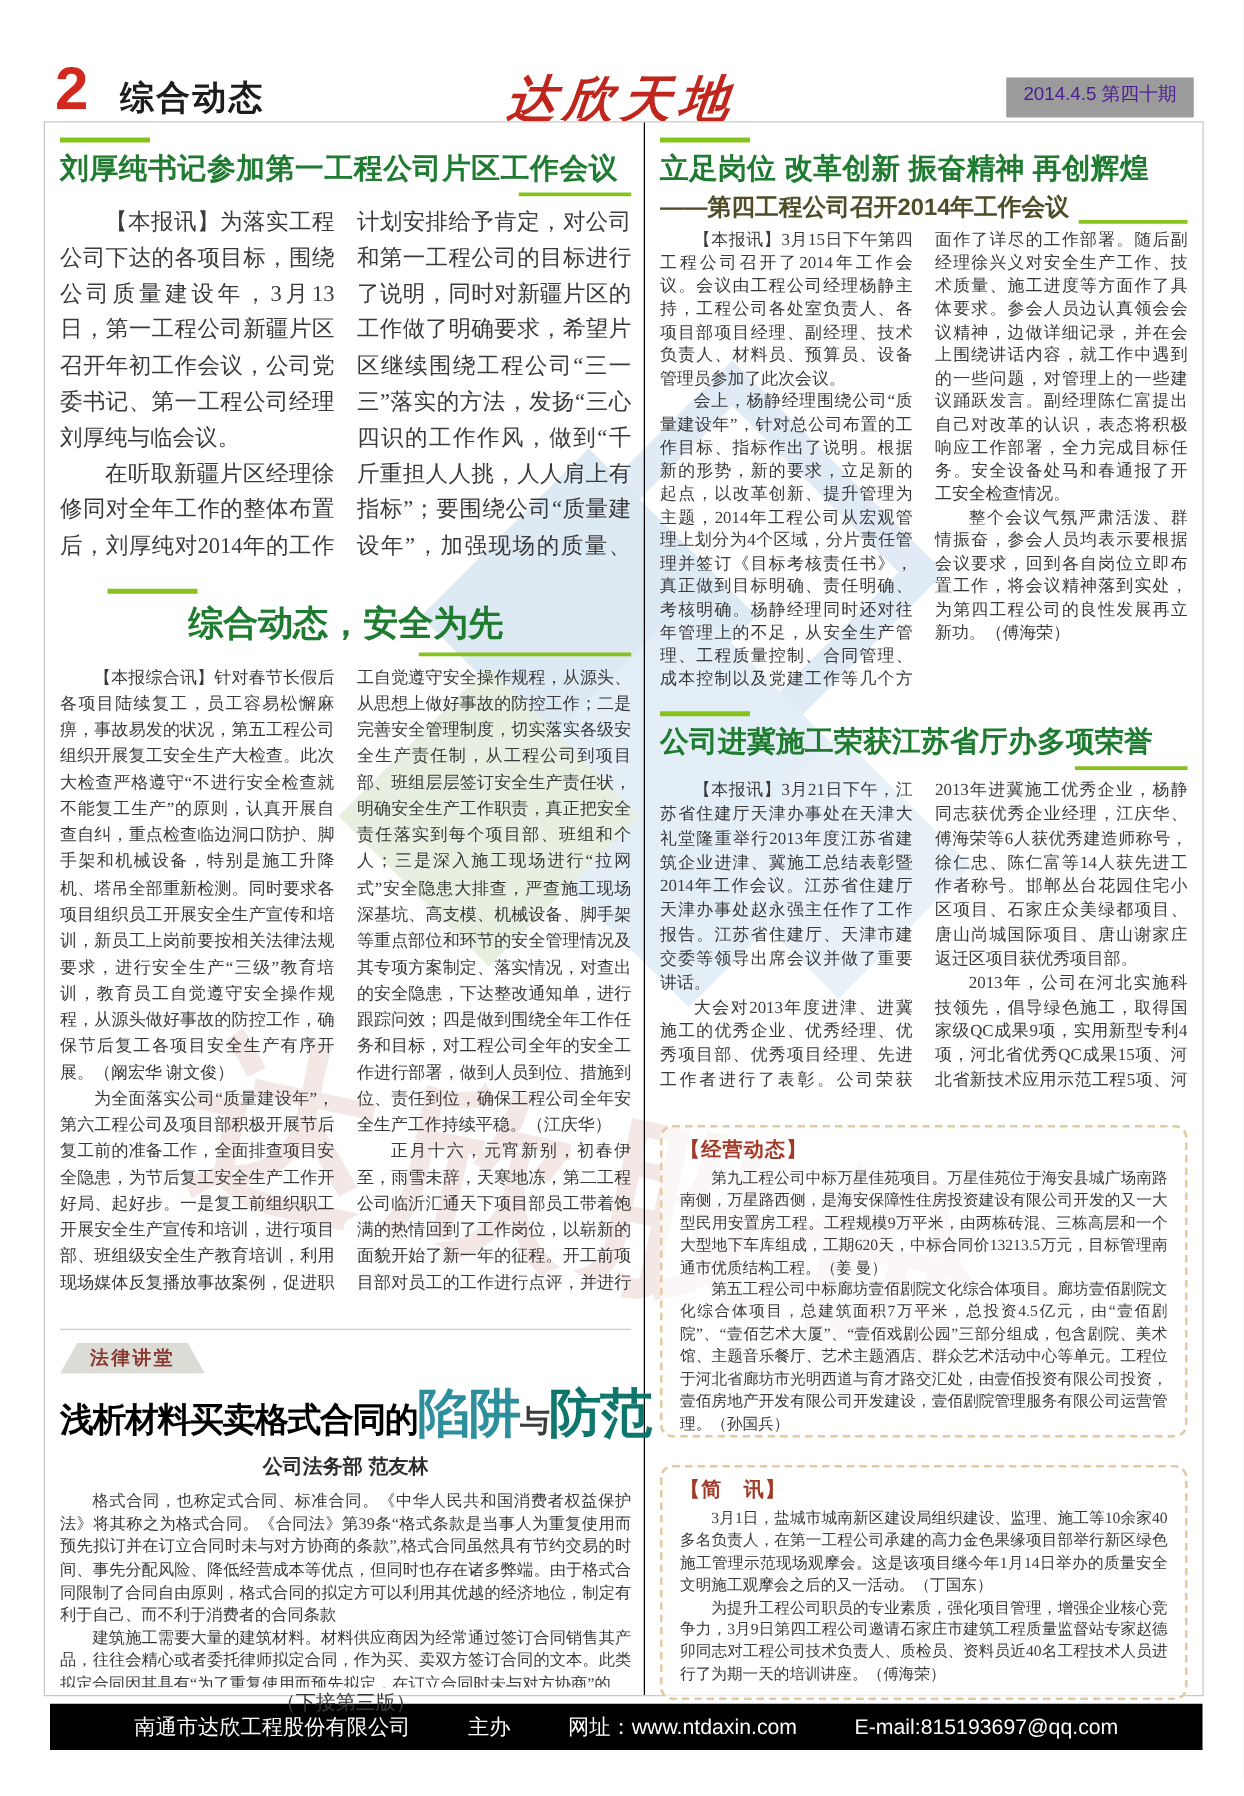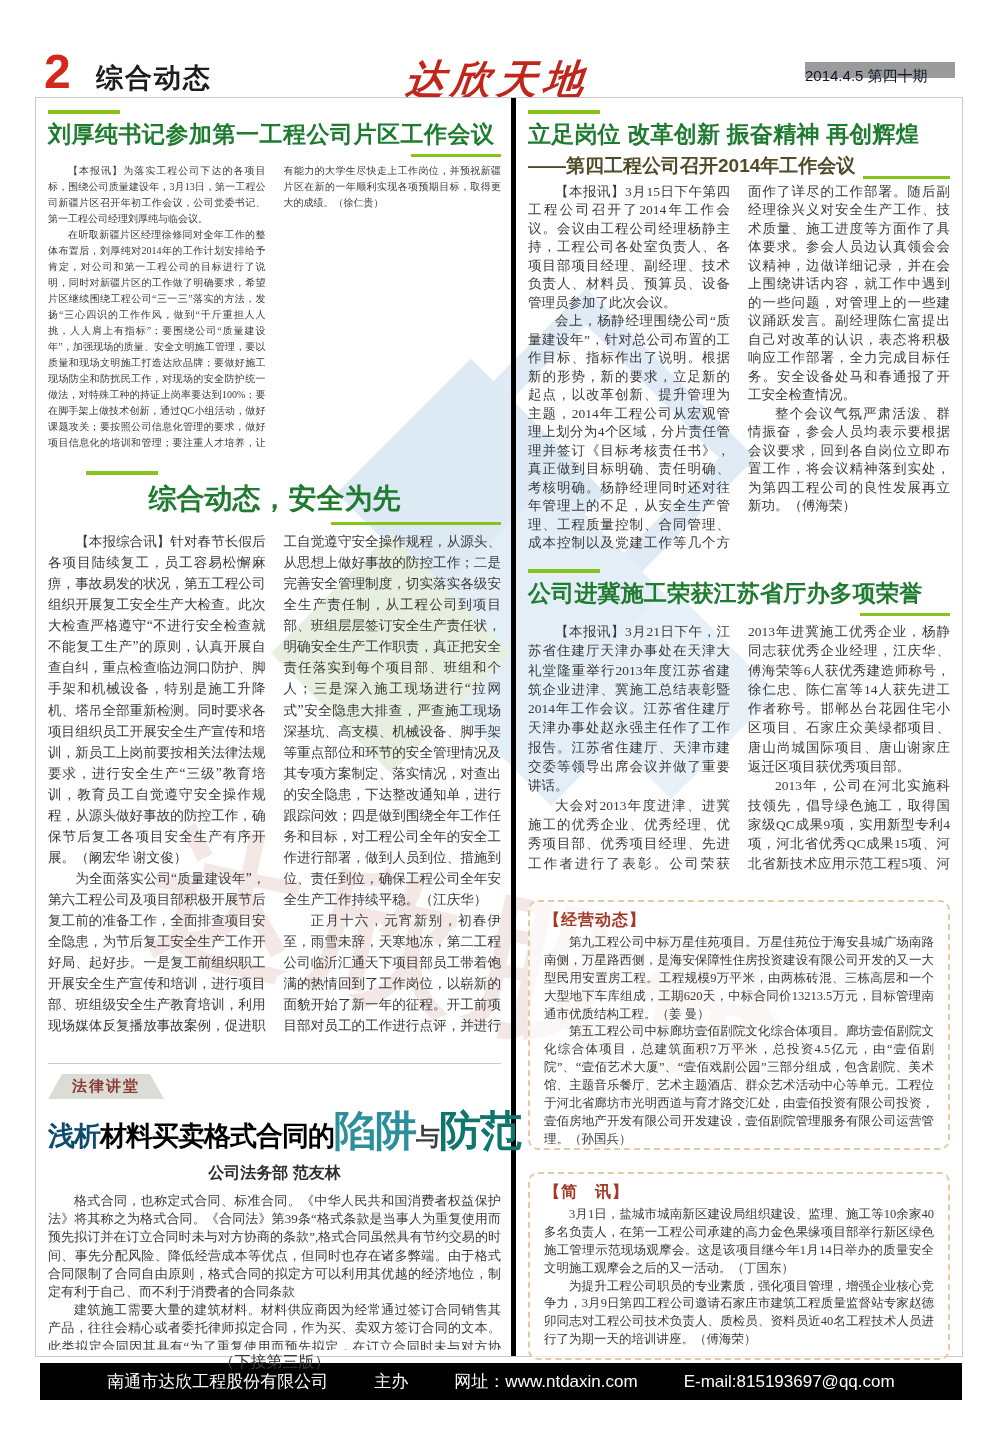--- a/index.html
+++ b/index.html
@@ -9,27 +9,27 @@
   .sans{font-family:"Liberation Sans","DejaVu Sans",sans-serif}
 
   
   .pagenum{position:absolute;left:44px;top:48px;font-size:48px;line-height:1;font-weight:bold;
            color:#d2281e;font-family:"Liberation Sans",sans-serif}
   .section-name{position:absolute;left:96px;top:60px;font-size:27px;font-weight:bold;color:#1d1d1d;
            font-family:"Liberation Sans",sans-serif;letter-spacing:2px}
   .masthead{position:absolute;left:0;right:0;top:52px;text-align:center;font-size:40px;font-weight:bold;
            color:#c0261c;font-style:italic;font-family:"DejaVu Serif","Liberation Serif",serif;
            letter-spacing:6px;transform:skewX(-6deg)}
-  .issue-box{position:absolute;right:40px;top:62px;width:150px;height:16px;background:#9b9b9b;
-           color:#0f172a;font-size:15px;line-height:28px;
+  .issue-box{position:absolute;right:40px;top:62px;width:150px;height:32px;background:#9b9b9b;
+           color:#4c1d95;font-size:15px;text-align:center;line-height:28px;
            font-family:"Liberation Sans",sans-serif}
 
   
   .main{position:absolute;left:35px;top:97px;width:928px;height:1260px;border:1px solid #c9c9c9;background:#fff}
-  .col-left{position:absolute;left:0;top:0;width:480px;height:100%;border-right:5px solid #000000;
+  .col-left{position:absolute;left:0;top:0;width:480px;height:100%;border-right:1px solid #000000;
             padding:6px 10px 0 12px;z-index:1}
   .col-right{position:absolute;left:480px;top:0;width:446px;height:100%;padding:6px 12px 0 12px;z-index:1}
 
   
   .deco{position:absolute;z-index:0;pointer-events:none}
   .diamond{position:absolute;transform:rotate(45deg)}
   .d1{left:340px;top:300px;width:190px;height:190px;background:#dde9f3}
   .d2{left:400px;top:430px;width:230px;height:230px;background:#e4eef7}
   .d3{left:270px;top:470px;width:170px;height:170px;background:#e6efe0}
   .d4{left:430px;top:240px;width:240px;height:240px;border:26px solid #e0ebf5;background:transparent}
@@ -47,32 +47,32 @@
   .t-a1{font-size:23px;letter-spacing:0.5px}
   .t-a2{font-size:28px;text-align:center}
   .t-r{font-size:23px;letter-spacing:0.2px}
   .subtitle-row{display:flex;align-items:flex-end;margin:3px 0 4px 0}
   .subtitle{flex:0 0 auto;margin:0 auto;font-size:19px;font-weight:bold;color:#4f4c28;
             font-family:"Liberation Sans",sans-serif}
   .subline{width:88px;height:3px;background:#86c31d;margin-left:8px}
 
   .cols{column-count:2;column-gap:18px;column-fill:auto;text-align:justify;overflow:hidden}
   p{margin:0;text-indent:2em}
-  .b-a1{font-size:10px;line-height:1.6;height:294px}
+  .b-a1{font-size:18px;line-height:1.6;height:294px}
   .b-a2{font-size:13.6px;line-height:1.55;height:522px}
   .b-a3{font-size:13.5px;line-height:1.37;height:372px}
   .b-a4{font-size:13.5px;line-height:1.43;height:268px}
 
   .law-divider{border-top:1px solid #cccccc;margin:10px 0 10px 0}
   .law-badge{display:inline-block;background:#dcdcd6;color:#8a3a32;font-weight:bold;font-size:15px;
              font-family:"Liberation Sans",sans-serif;padding:3px 24px;
              clip-path:polygon(14px 0,calc(100% - 14px) 0,100% 100%,0 100%);letter-spacing:2px}
   .law-title{display:flex;align-items:baseline;margin:4px 0 2px 0;white-space:nowrap;
              font-family:"Liberation Sans","DejaVu Sans",sans-serif;font-weight:bold;letter-spacing:-1px}
-  .law-t-green{color:#0c4a6e;font-size:27px}
+  .law-t-green{color:#000000;font-size:27px}
   .law-t-dark{color:#000000;font-size:27px}
   .law-t-teal{color:#2d8e9c;font-size:42px}
   .law-t-mid{color:#3c3c3c;font-size:24px}
   .law-t-orange{color:#0f766e;font-size:42px}
   .law-byline{text-align:center;font-weight:bold;font-size:16px;color:#2e2e2e;margin:4px 0 8px 0;
               font-family:"Liberation Sans",sans-serif}
   .law-body{font-size:13px;line-height:1.4;text-align:justify;overflow:hidden;height:158px}
   .law-note{text-align:center;font-size:16px;margin-top:2px}
 
   .dashed-box{border:2px dashed #e4c9a2;border-radius:10px;padding:8px 14px 6px 14px;

